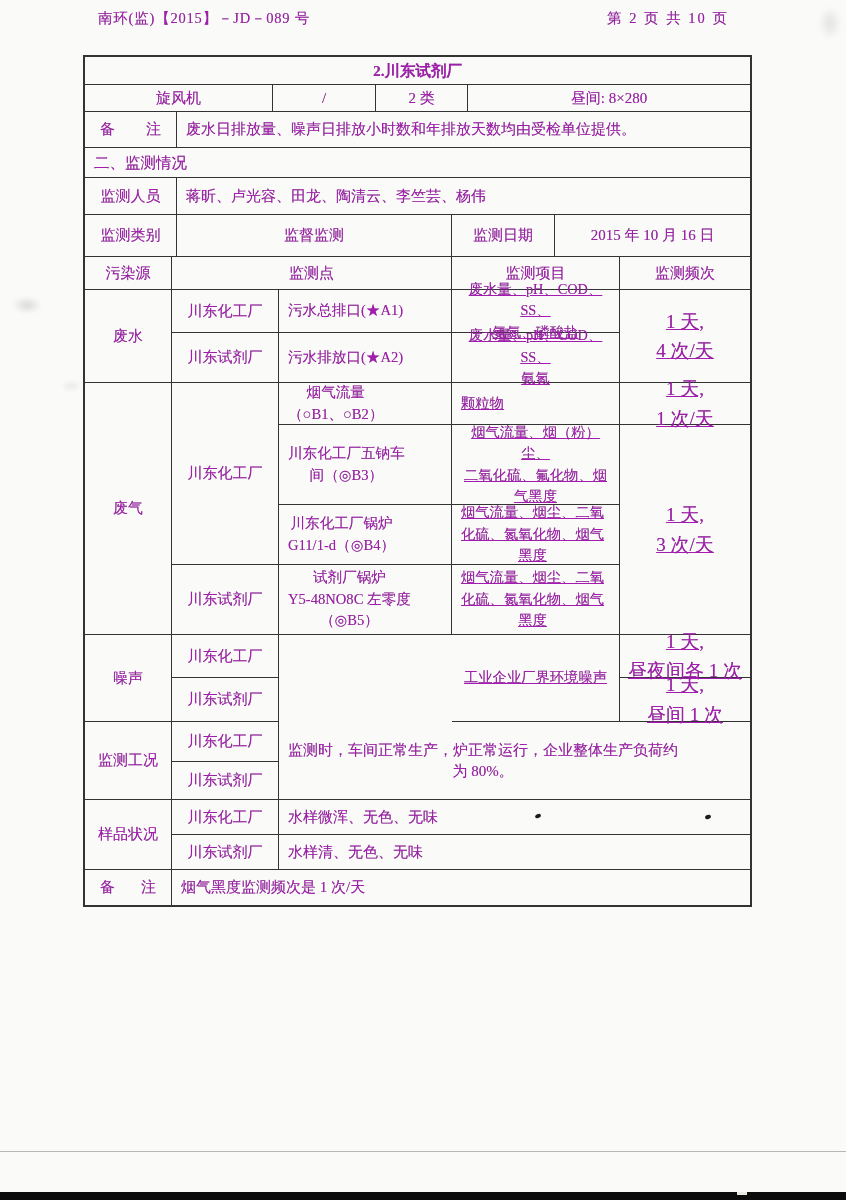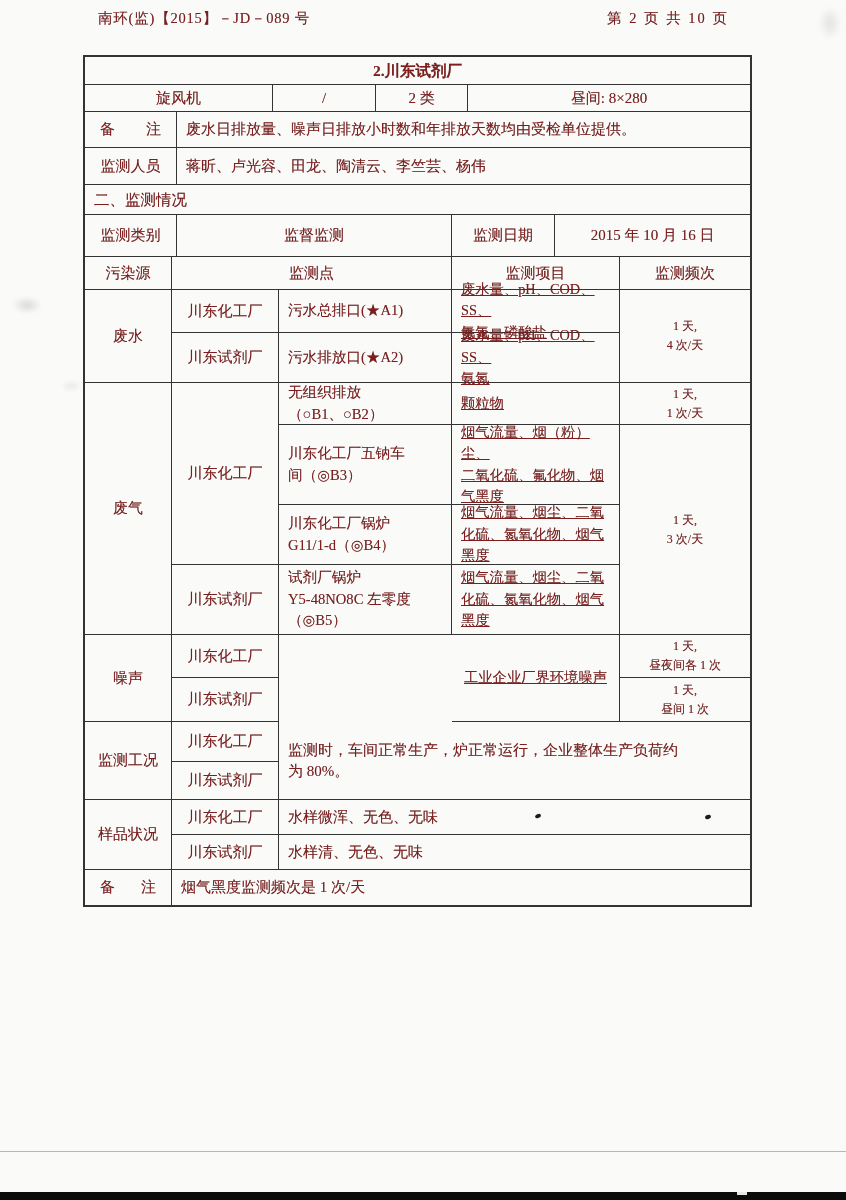--- a/index.html
+++ b/index.html
@@ -1,47 +1,47 @@
 <!DOCTYPE html>
 <html><head>
 <meta charset="utf-8">
 <style>
   html,body { margin:0; padding:0; }
   .page {
     position:relative; width:846px; height:1200px;
     background:#fafaf8; overflow:hidden;
     font-family:"Liberation Serif","DejaVu Serif",serif;
-    color:#7f1d1d;
+    color:#a21caf;
     text-shadow:0 0 .6px rgba(40,40,40,.45);
   }
   .hdr { position:absolute; top:9px; font-size:14.5px; letter-spacing:.8px; white-space:nowrap; }
   .hdr-l { left:98px; }
   .hdr-r { left:607px; letter-spacing:2px; }
 
   .tbl { position:absolute; left:83px; top:55px; width:669px; box-sizing:border-box;
          border:2px solid #333; }
   .g { display:grid; }
   .g1 { grid-template-columns:188px 103px 92px 1fr; grid-template-rows:28px 27px; }
   .g2 { grid-template-columns:92px 1fr; grid-template-rows:36px; }
   .g3 { grid-template-columns:1fr;     grid-template-rows:30px; }
   .g4 { grid-template-columns:92px 1fr; grid-template-rows:37px; }
   .g5 { grid-template-columns:92px 275px 103px 1fr; grid-template-rows:42px; }
   .g6 { grid-template-columns:87px 107px 173px 168px 1fr;
         grid-template-rows:33px 43px 50px 42px 80px 60px 70px 43px 44px 40px 38px 35px 35px 35px; }
 
   .c { box-sizing:border-box; border-right:1.5px solid #333; border-bottom:1.5px solid #333;
        display:flex; align-items:center; font-size:15px; line-height:1.38; }
   .cc { justify-content:center; text-align:center; }
-  .cl { justify-content:flex-start; text-align:left; padding:2px 9px; }
+  .cl { justify-content:flex-start; text-align:center; padding:2px 9px; }
   .nr { border-right:none; }
   .nb { border-bottom:none; }
   .pre { white-space:pre-line; }
   .items { font-size:14.3px; line-height:1.5;text-decoration:underline; }
   .pt { font-size:14.6px; line-height:1.5; }
-  .freq { font-size:12px; line-height:1.55; }
+  .freq { font-size:19px; line-height:1.55;text-decoration:underline; }
   .b { font-weight:bold; }
   .ttl { font-size:15.5px; }
   .spread { justify-content:space-between; padding:0 15px; }
 
   
   .speck { position:absolute; background:#1c1c1c; border-radius:50%; }
   .speck1 { left:535px; top:814px; width:6px; height:4px; transform:rotate(-25deg); }
   .speck2 { left:705px; top:815px; width:6px; height:4px; transform:rotate(-20deg); }
   .faint-line { position:absolute; left:0; top:1151px; width:846px; height:1px; background:#b9b7b2; }
   .scan-bar { position:absolute; left:0; top:1192px; width:846px; height:8px; background:#0b0b0b; }
@@ -76,27 +76,27 @@
     </div>
 
     <div class="g g2">
       <div class="c spread">
         <span>备</span>
         <span>注</span>
       </div>
       <div class="c cl nr">废水日排放量、噪声日排放小时数和年排放天数均由受检单位提供。</div>
     </div>
 
+    <div class="g g3">
+      <div class="c cl nr ttl">二、监测情况</div>
+    </div>
+
     <div class="g g4">
       <div class="c cc">监测人员</div>
       <div class="c cl nr">蒋昕、卢光容、田龙、陶清云、李竺芸、杨伟</div>
-    </div>
-
-    <div class="g g3">
-      <div class="c cl nr ttl">二、监测情况</div>
     </div>
 
     <div class="g g5">
       <div class="c cc">监测类别</div>
       <div class="c cc">监督监测</div>
       <div class="c cc">监测日期</div>
       <div class="c cc nr">2015 年 10 月 16 日</div>
     </div>
 
     <div class="g g6">
@@ -112,21 +112,21 @@
 氨氮、磷酸盐</div>
       <div class="c cc pre freq nr" style="grid-area:2/5/4/6">1 天,
 4 次/天</div>
       <div class="c cc" style="grid-area:3/2/4/3">川东试剂厂</div>
       <div class="c cl pt" style="grid-area:3/3/4/4">污水排放口(★A2)</div>
       <div class="c cl pre items" style="grid-area:3/4/4/5">废水量、pH、COD、SS、
 氨氮</div>
 
       <div class="c cc" style="grid-area:4/1/8/2">废气</div>
       <div class="c cc" style="grid-area:4/2/7/3">川东化工厂</div>
-      <div class="c cl pre pt" style="grid-area:4/3/5/4">无组织排放
+      <div class="c cl pre pt" style="grid-area:4/3/5/4">烟气流量
 （○B1、○B2）</div>
       <div class="c cl items" style="grid-area:4/4/5/5">颗粒物</div>
       <div class="c cc pre freq nr" style="grid-area:4/5/5/6">1 天,
 1 次/天</div>
       <div class="c cl pre pt" style="grid-area:5/3/6/4">川东化工厂五钠车
 间（◎B3）</div>
       <div class="c cl pre items" style="grid-area:5/4/6/5">烟气流量、烟（粉）尘、
 二氧化硫、氟化物、烟
 气黑度</div>
       <div class="c cc pre freq nr" style="grid-area:5/5/8/6">1 天,

